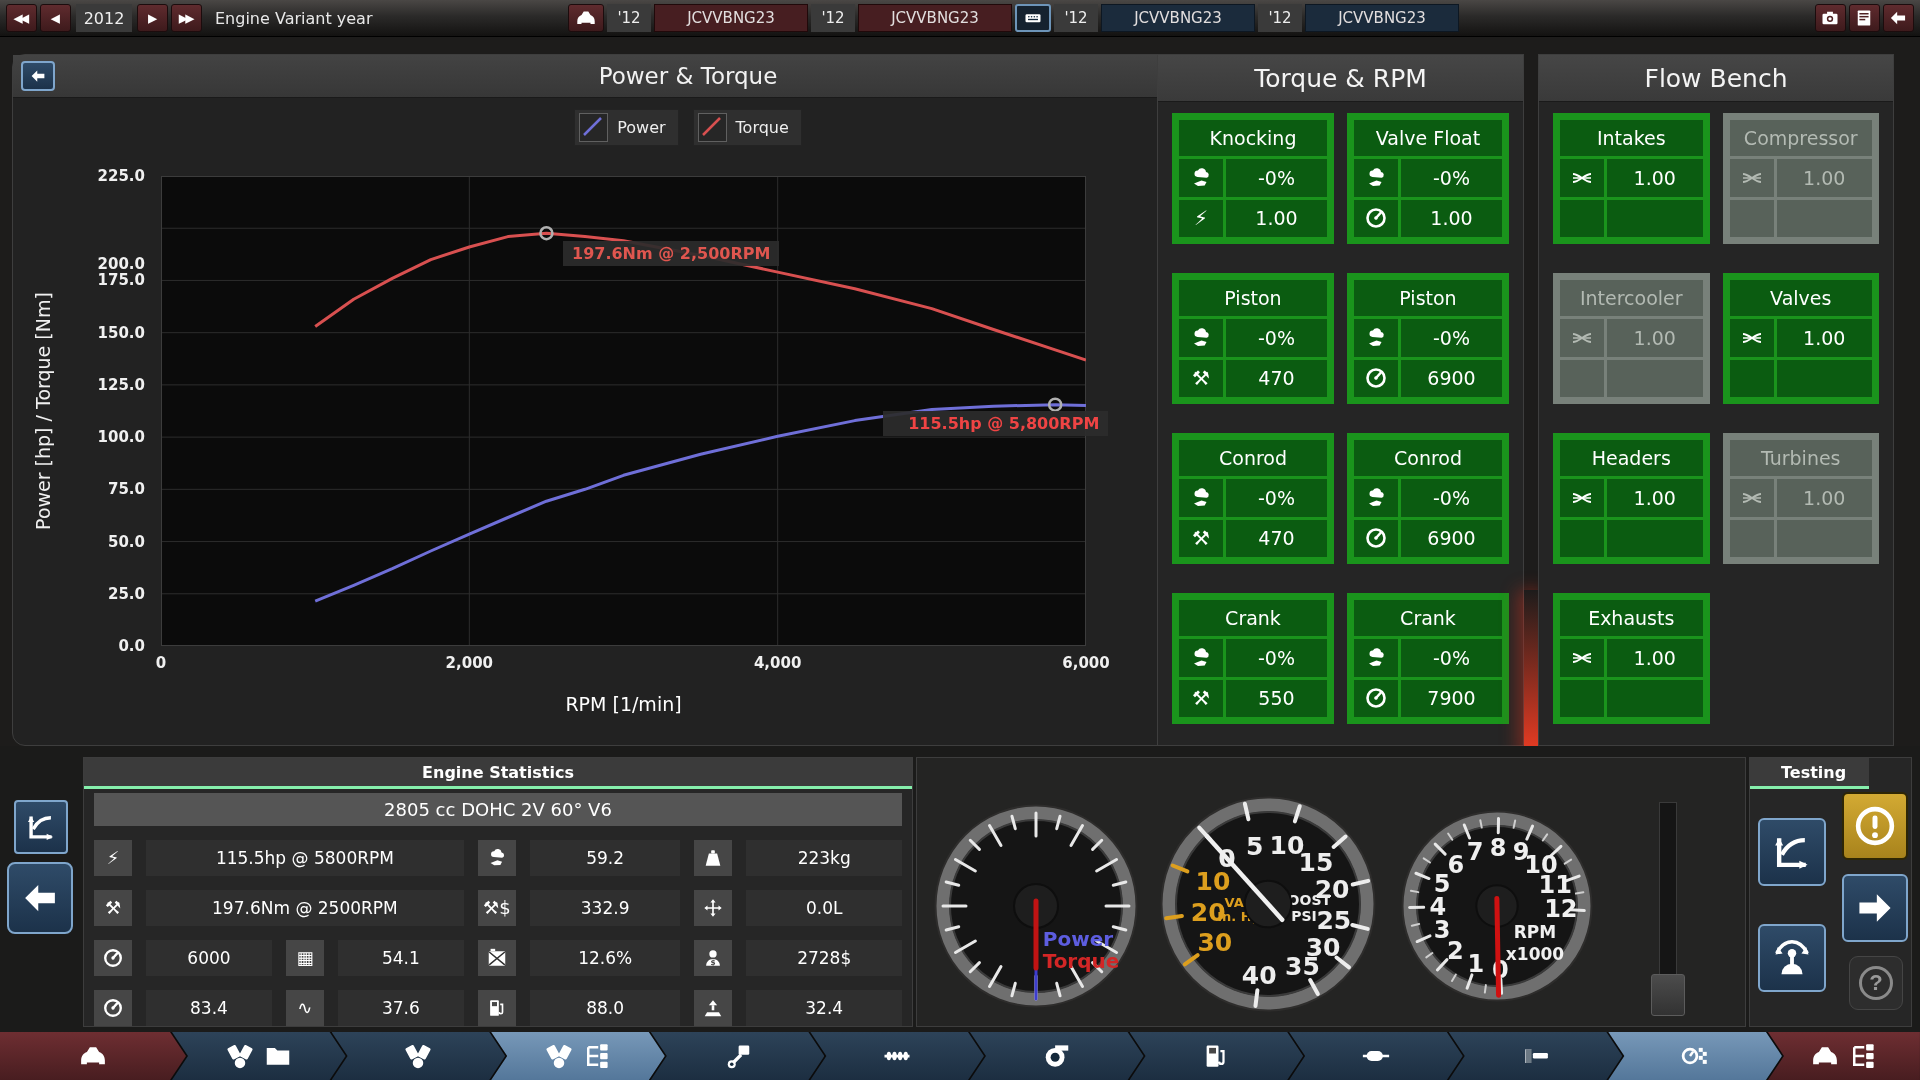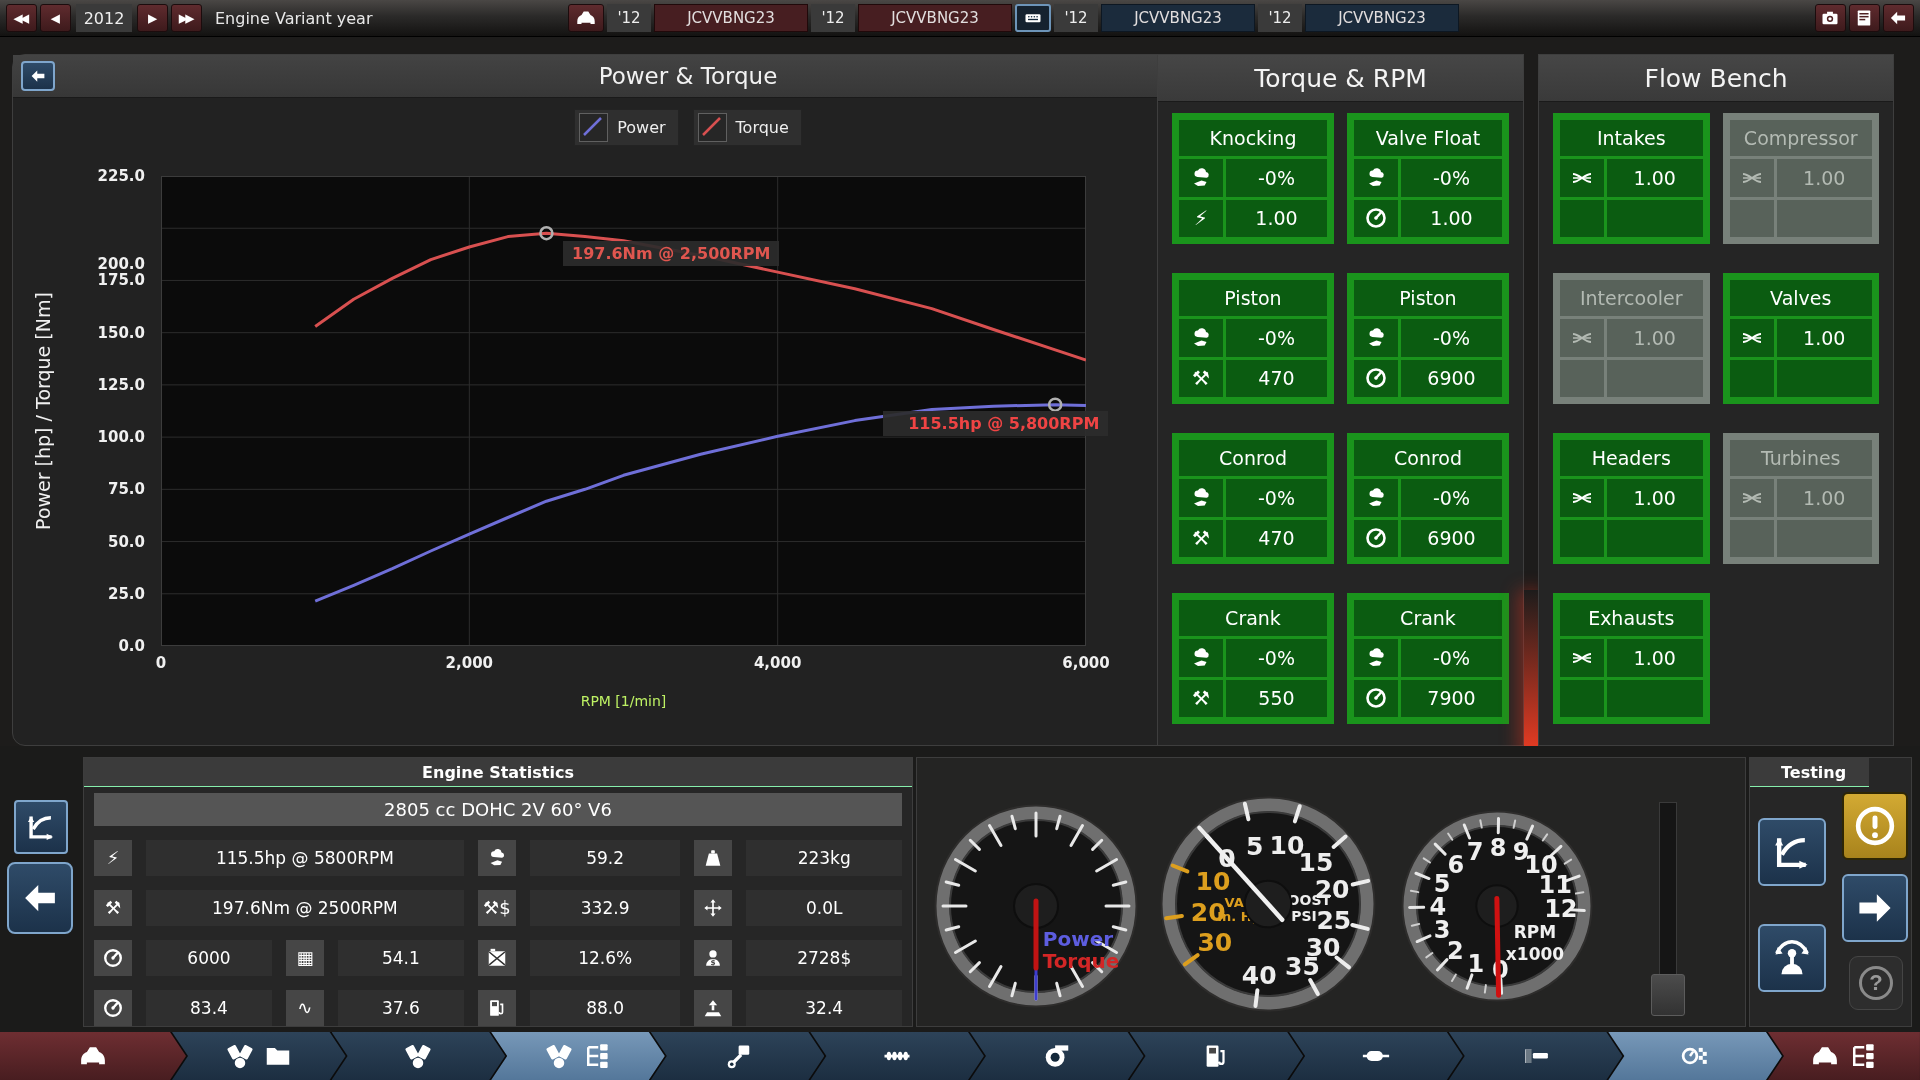--- a/index.html
+++ b/index.html
@@ -47,21 +47,21 @@
   .leg-item{display:flex;align-items:center;gap:9px;background:#2f2f2f;border:1px solid #232323;padding:3px 12px 3px 4px;}
   .leg-item span{color:#eee;font-size:16px;}
   .leg-sw{width:27px;height:27px;background:#262626;border:1px solid #606060;}
 
   #plot{position:absolute;left:148px;top:121px;width:925px;height:470px;background:#0c0c0c;}
   .ann{position:absolute;background:rgba(44,44,44,.93);padding:3px 9px;font-size:16px;font-weight:bold;white-space:nowrap;}
   #yticks{position:absolute;left:58px;top:121px;width:82px;height:470px;text-decoration:underline;}
   #yticks div{position:absolute;right:8px;transform:translateY(-50%);font-size:15px;font-weight:bold;color:#f0f0f0;}
   #xticks{position:absolute;left:148px;top:599px;width:925px;height:24px;}
   #xticks div{position:absolute;transform:translateX(-50%);font-size:15px;font-weight:bold;color:#f0f0f0;}
-  .xlabel{position:absolute;left:148px;top:638px;width:925px;text-align:center;font-size:14px;color:#bef264;}
+  .xlabel{position:absolute;left:148px;top:638px;width:925px;text-align:center;font-size:19px;color:#ffffff;}
   .ylabel{position:absolute;left:30px;top:356px;transform:translate(-50%,-50%) rotate(-90deg);
           white-space:nowrap;font-size:19px;color:#f0f0f0;}
 
   .torque-panel{left:1157px;top:54px;width:367px;height:692px;}
   .flow-panel{left:1538px;top:54px;width:356px;height:692px;}
   .phead2{height:46px;background:linear-gradient(#464646,#3a3a3a);border-bottom:1px solid #1a1a1a;
           display:flex;align-items:center;justify-content:center;}
   .phead2 h2{margin:8px;font-size:25px;font-weight:normal;color:#f4f4f4;}
   .boxes{position:absolute;left:14px;right:14px;top:58px;display:grid;grid-template-columns:1fr 1fr;
          grid-auto-rows:131px;column-gap:13px;row-gap:29px;}
@@ -74,21 +74,21 @@
   .gbox.disabled{background:#78817a;}
   .gbox.disabled .gtitle,.gbox.disabled .gicon,.gbox.disabled .gval{background:#58625a;color:#b3bab3;}
 
   .red-glow{position:absolute;left:1524px;top:590px;width:14px;height:156px;
             background:linear-gradient(to bottom,rgba(220,40,25,0),rgba(235,60,35,.95));
             box-shadow:0 6px 18px 6px rgba(220,50,30,.45);}
 
   
   .bottom-bg{position:absolute;left:0;top:746px;width:1920px;height:286px;background:#1b1b1a;}
   .bpanel{position:absolute;background:#262626;border:1px solid #3d3d3d;box-sizing:border-box;}
-  .bhead{height:28px;background:#3b3b3b;border-bottom:1px solid #86efac;color:#fff;font-size:16px;font-weight:bold;
+  .bhead{height:28px;background:#3b3b3b;border-bottom:3px solid #86efac;color:#fff;font-size:16px;font-weight:bold;
          display:flex;align-items:center;justify-content:center;}
   .stats{left:83px;top:757px;width:830px;height:270px;}
   #stats-grid{position:absolute;left:10px;right:10px;top:35px;display:grid;
               grid-template-columns:38px 1.02fr 38px 1.02fr 38px 1.22fr 38px 1.26fr;gap:14px;}
   .st-title{grid-column:1/-1;height:33px;background:#555;color:#fff;font-size:18px;
             display:flex;align-items:center;justify-content:center;}
   .st-ic{height:36px;background:#464646;color:#fff;font-size:17px;display:flex;align-items:center;justify-content:center;}
   .st-val{height:36px;background:#2f2f2f;color:#fff;font-size:17px;display:flex;align-items:center;justify-content:center;}
   .wide3{grid-column:span 3;}
 

